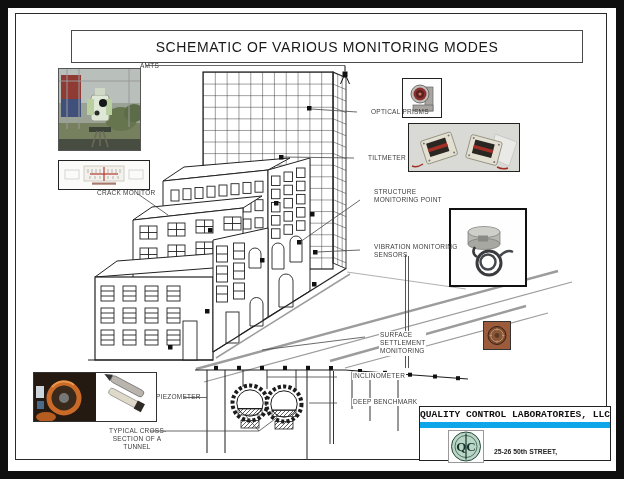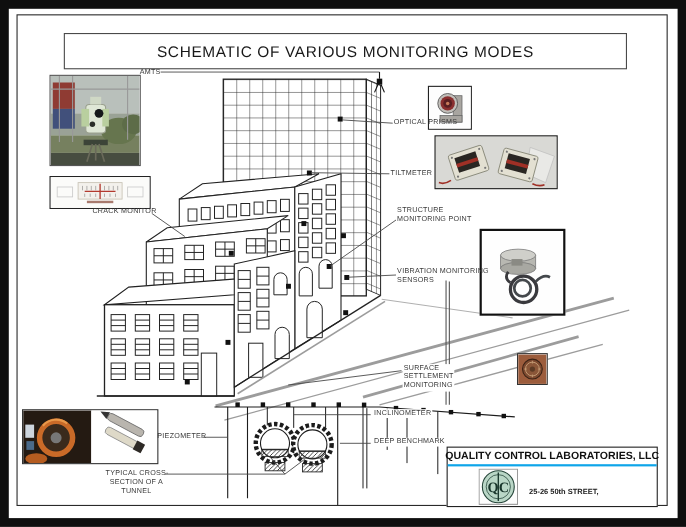--- a/index.html
+++ b/index.html
@@ -2,41 +2,41 @@
 <html><head>
 <meta charset="utf-8">
 <style>
   html,body{margin:0;padding:0;background:#e8e8e8;}
   .page{position:relative;width:624px;height:479px;background:#ffffff;
         font-family:"Liberation Sans", sans-serif;overflow:hidden;
         box-sizing:border-box;border:8px solid #0f0f0f;}
   .inner-frame{position:absolute;left:7px;top:5px;width:590px;height:445px;
         border:1px solid #2a2a2a;}
   
-  .abs{position:absolute;}
+  .abs{position:absolute;margin-left:13px;}
   svg.draw{position:absolute;left:-8px;top:-8px;width:624px;height:479px;}
   .title-box{left:50px;top:22px;width:510px;height:31px;border:1.5px solid #4a4a4a;
         display:flex;align-items:center;justify-content:center;
         font-size:14px;letter-spacing:.6px;color:#181818;background:#fff;}
   .lbl{font-size:6.5px;line-height:8.2px;letter-spacing:.25px;color:#3b3b3b;white-space:nowrap;}
   .lbl.bg{background:#fff;padding:0 1px;}
   .tunnel-lbl{width:56px;text-align:center;}
   
   .photo{overflow:hidden;background:#fff;}
   .p-amts{left:37px;top:60px;width:81px;height:81px;border:1px solid #555;}
   .p-crack{left:37px;top:152px;width:90px;height:28px;border:1.5px solid #222;}
   .p-prism{left:381px;top:70px;width:38px;height:38px;border:1.5px solid #222;}
   .p-tilt{left:387px;top:115px;width:110px;height:47px;border:1.5px solid #222;background:#d9d9d5;}
   .p-vib{left:428px;top:200px;width:74px;height:75px;border:2px solid #111;}
   .p-settle{left:462px;top:313px;width:26px;height:27px;border:1px solid #333;}
   .p-piezo{left:12px;top:364px;width:122px;height:48px;border:1px solid #333;}
   
   .company{left:398px;top:398px;width:190px;height:53px;border:1.5px solid #222;background:#fff;}
-  .co-name{height:15px;border-bottom:2px solid #0ea5e9;display:flex;align-items:center;justify-content:center;
-        font-family:Liberation Sans, sans-serif;font-weight:bold;font-size:9.6px;color:#111;white-space:nowrap;}
+  .co-name{height:15px;border-bottom:6px solid #0ea5e9;display:flex;align-items:center;justify-content:center;
+        font-family:Liberation Mono, monospace;font-weight:bold;font-size:9.6px;color:#111;white-space:nowrap;}
   .co-row{display:flex;align-items:flex-start;padding-top:2px;}
   .co-logo{margin-left:28px;}
   .addr{margin-left:10px;font-size:6.8px;line-height:1.32;color:#222;font-weight:600;white-space:pre;}
 </style>
 </head>
 <body>
 
 <div class="page">
   <div class="inner-frame"></div>
 

